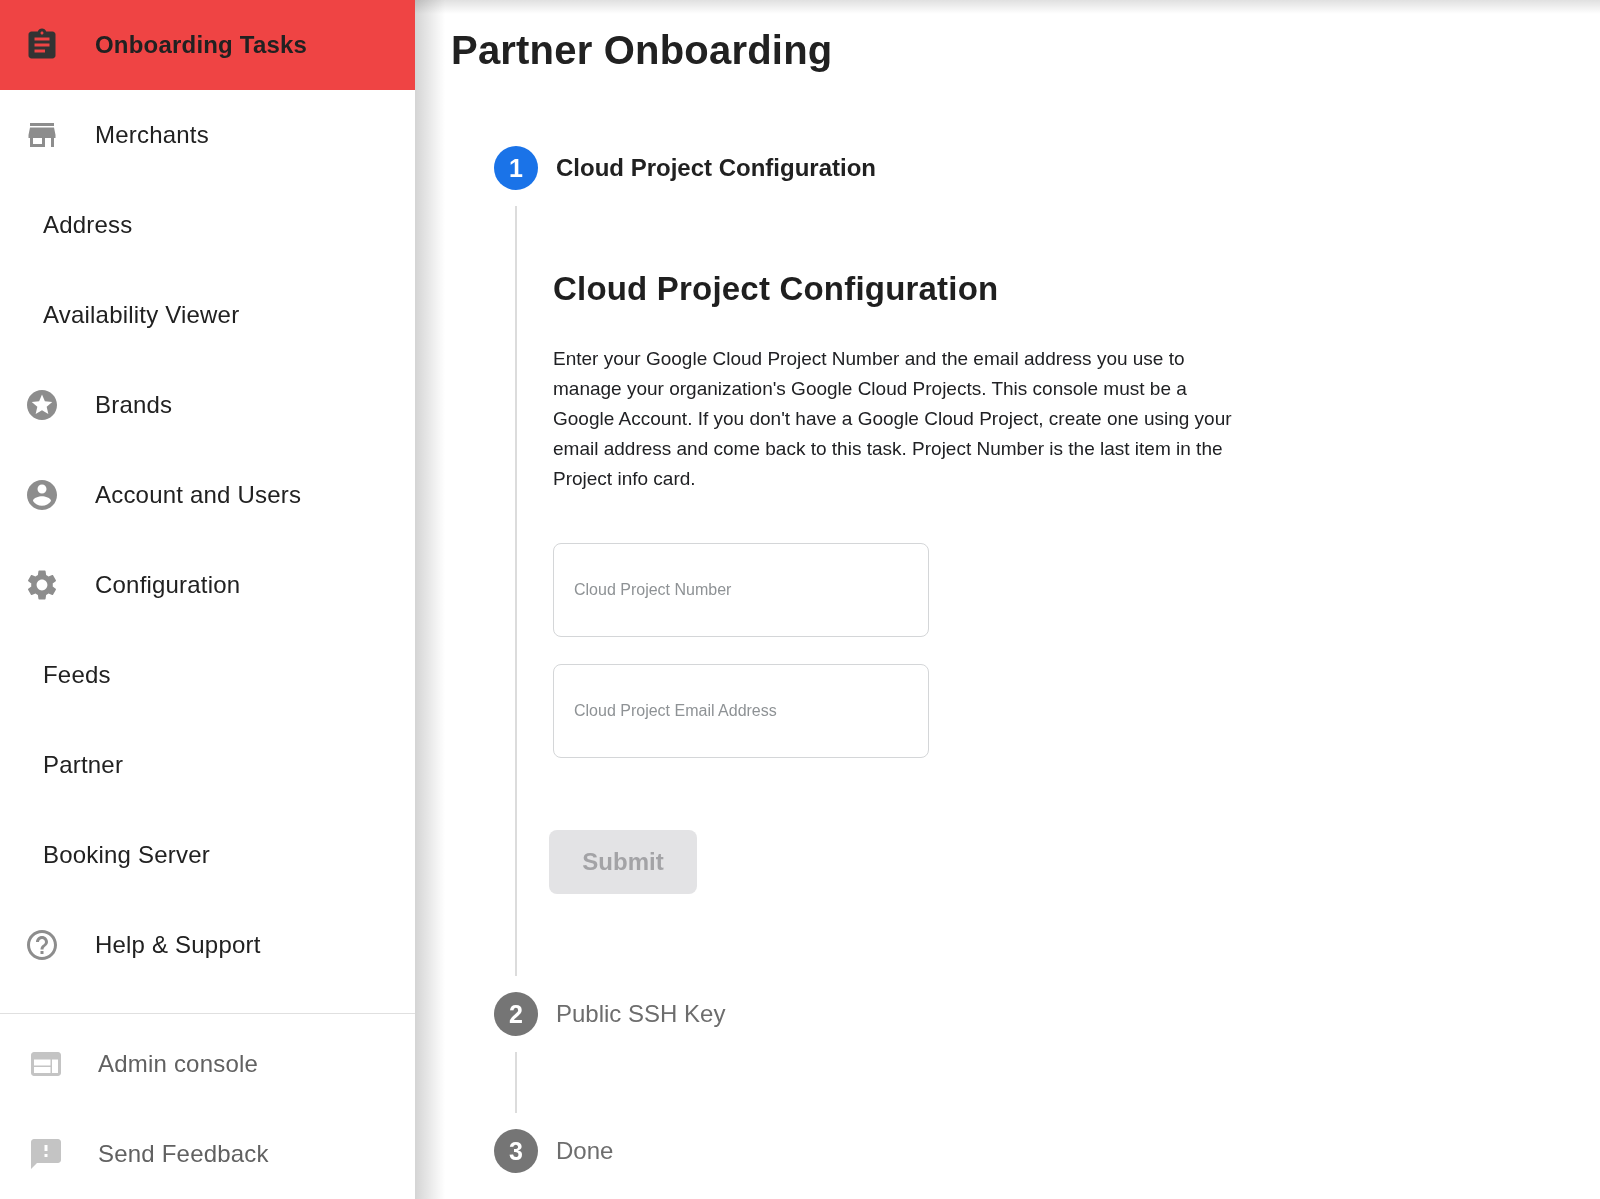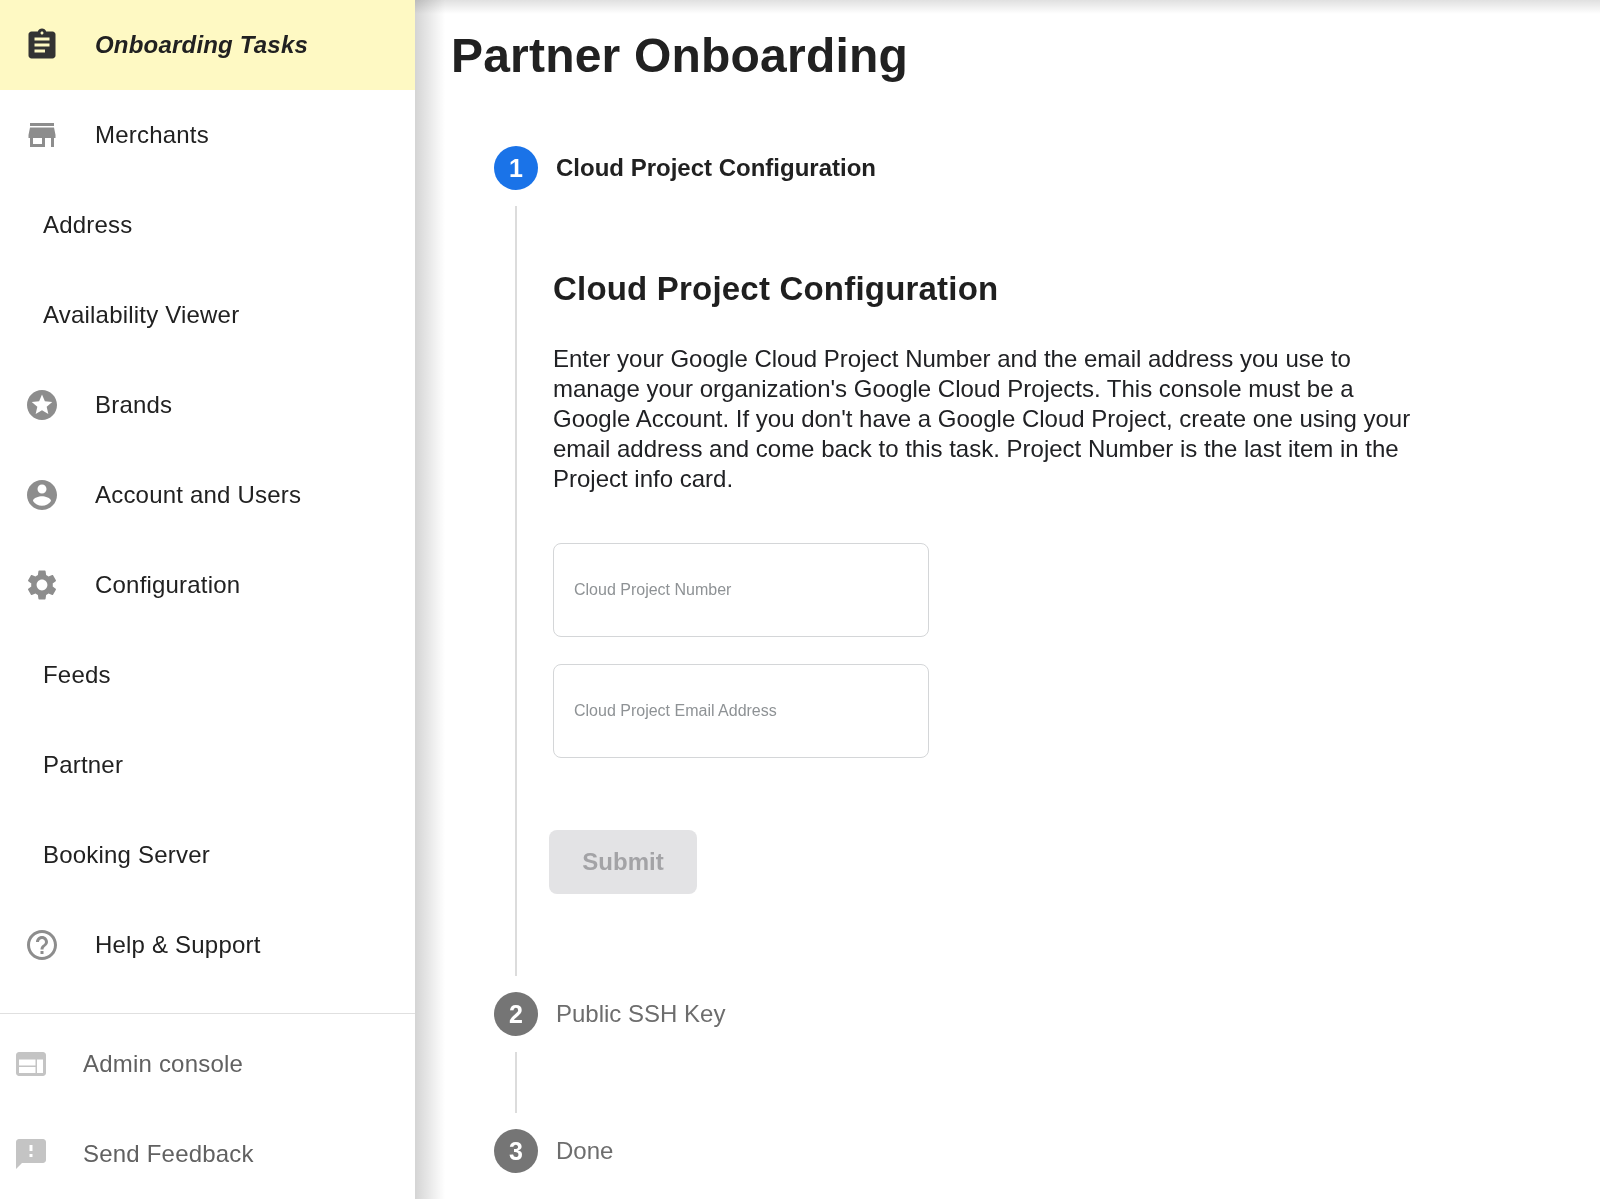--- a/index.html
+++ b/index.html
@@ -5,60 +5,60 @@
   * { margin:0; padding:0; box-sizing:border-box; }
   html,body { width:1600px; height:1199px; background:#ffffff; overflow:hidden;
               font-family:"Liberation Sans","DejaVu Sans",sans-serif; }
 
   
   .sidebar { position:absolute; left:0; top:0; width:415px; height:1199px;
              background:#ffffff; z-index:3; }
   .nav-item { height:90px; display:flex; align-items:center; padding-left:24px;
               cursor:pointer; }
   .nav-item.no-icon { padding-left:43px; }
-  .nav-item.selected { background:#fef9c3;font-style:italic; }
+  .nav-item.selected { background:#ef4444; }
   .nav-item .icon { width:36px; height:36px; margin-right:35px; flex:0 0 36px;
                     color:#8d8d8d; }
   .nav-item .icon.dark { color:#333333; }
   .nav-item .icon svg { width:36px; height:36px; display:block; fill:currentColor; }
   .nav-label { font-size:24px; color:#212121; letter-spacing:0.2px; }
   .nav-item.selected .nav-label { font-weight:bold; }
   .sidebar-divider { border:none; border-top:1px solid #e0e0e0; margin-top:23px; }
   .footer-group { margin-top:5px; }
-  .footer-group .nav-item { padding-left:13px; }
+  .footer-group .nav-item { padding-left:28px; }
   .footer-group .icon { color:#c4c4c4; margin-right:34px; }
   .footer-group .nav-label { color:#616161; }
 
   
   .main { position:absolute; left:415px; top:0; width:1185px; height:1199px;
           background:#ffffff; }
   .edge-shadow { position:absolute; left:0; top:0; width:30px; height:1199px;
                  background:linear-gradient(to right, rgba(0,0,0,0.17), rgba(0,0,0,0));
                  pointer-events:none; z-index:2; }
   .top-shadow { position:absolute; left:0; top:0; width:1185px; height:14px;
                 background:linear-gradient(to bottom, rgba(0,0,0,0.12), rgba(0,0,0,0));
                 pointer-events:none; z-index:2; }
 
-  .main-title { position:absolute; left:36px; top:28px; font-size:48px;
+  .main-title { position:absolute; left:36px; top:28px; font-size:40px;
                 font-weight:bold; color:#212121; letter-spacing:0.2px; }
 
   .step-circle { position:absolute; width:44px; height:44px; border-radius:50%;
                  display:flex; align-items:center; justify-content:center;
                  color:#ffffff; font-size:25px; font-weight:bold; cursor:pointer; }
   .step-circle.active { background:#1a73e8; }
   .step-circle.pending { background:#757575; }
   .step-label { position:absolute; font-size:24px; line-height:36px; cursor:pointer; }
   .step-label.active { color:#212121; font-weight:bold; }
   .step-label.pending { color:#6d6d6d; }
   .connector { position:absolute; width:2px; background:#dcdcdc; }
 
   .section-heading { position:absolute; left:138px; top:270px; font-size:33px;
                      font-weight:bold; color:#1f1f1f; letter-spacing:0.2px; }
   .section-desc { position:absolute; left:138px; top:344px; color:#202124; }
-  .section-desc .line { font-size:24px; line-height:30px; white-space:nowrap; }
+  .section-desc .line { font-size:19px; line-height:30px; white-space:nowrap; }
 
   .text-field { position:absolute; left:138px; width:376px; height:94px;
                 border:1px solid #d4d6d8; border-radius:8px; background:#ffffff;
                 font-family:inherit; font-size:16px; color:#202124;
                 padding:0 20px; outline:none; }
   .text-field::placeholder { color:#8e9295; opacity:1; }
   .field-1 { top:543px; }
   .field-2 { top:664px; }
 
   .submit-btn { position:absolute; left:134px; top:830px; width:148px; height:64px;

